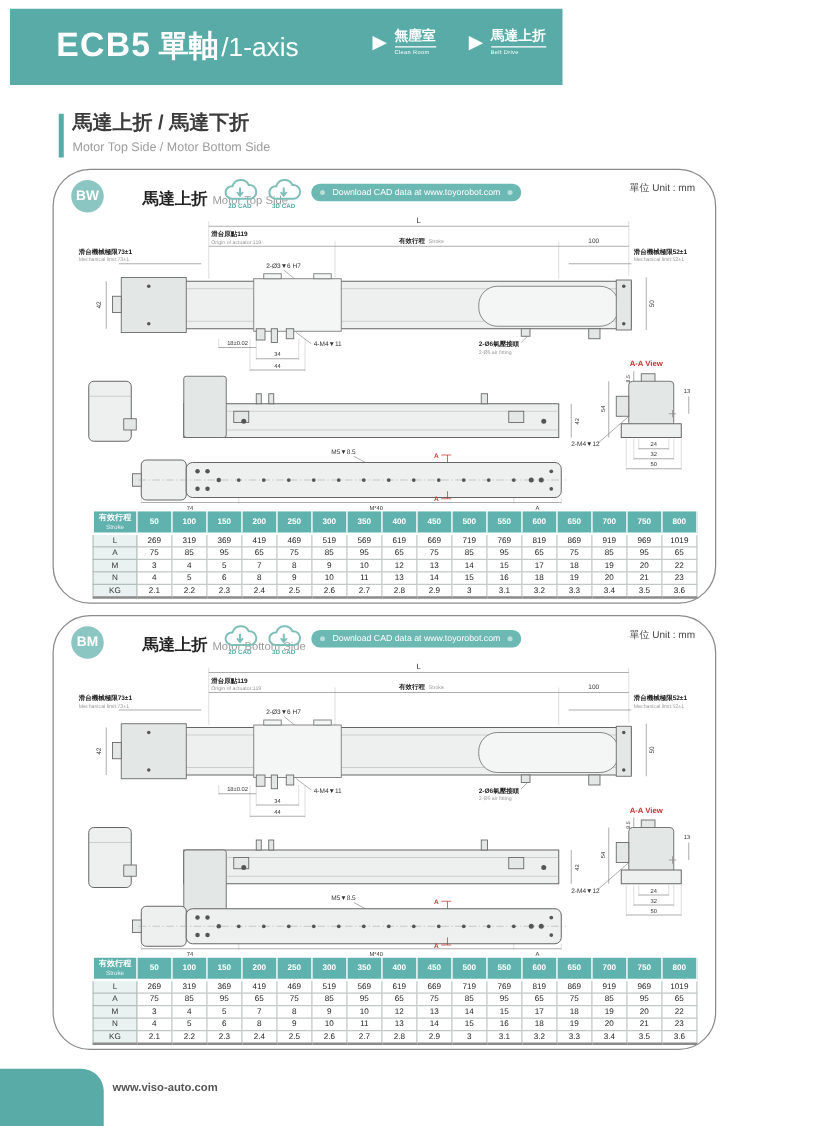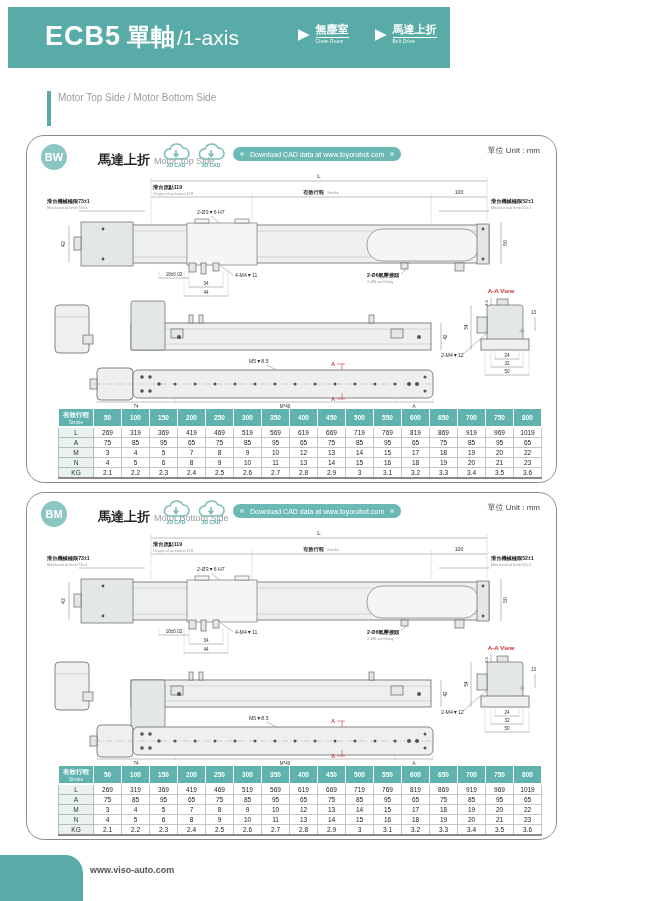--- a/index.html
+++ b/index.html
@@ -17,21 +17,21 @@
   .hdr-badge .tri{font-size:15px;line-height:22px;margin-right:6px;}
   .hdr-badge .bt-zh{font-size:11px;font-weight:bold;line-height:13px;border-bottom:1px solid #fff;padding-bottom:1px;}
   .hdr-badge .bt-en{font-size:4.5px;line-height:7px;letter-spacing:.3px;}
   #badge-0{left:290px;} #badge-1{left:367px;}
   
   .section{position:absolute;left:47px;top:88px;}
   .section-bar{position:absolute;left:0;top:3px;width:4px;height:35px;background:#58aba7;}
   .section-title{margin-left:11px;font-size:16px;font-weight:bold;color:#3c3c3c;}
   .section-sub{margin-left:11px;font-size:10px;color:#9c9c9c;margin-top:4px;}
   
-  .panel{position:absolute;left:26px;width:529px;height:346px;border:1.5px solid#8b8b8b;border-radius:18px;background:#fff;}
+  .panel{position:absolute;left:42px;width:529px;height:346px;border:1.5px solid#8b8b8b;border-radius:30px;background:#fff;}
   #panel-0{top:135px;} #panel-1{top:492px;}
   .badge-circle{position:absolute;left:14px;top:8px;width:26px;height:26px;border-radius:50%;
     background:#8cc6c2;color:#fff;font-size:11px;font-weight:bold;display:flex;align-items:center;justify-content:center;}
   .panel-titles{position:absolute;left:47px;top:14px;white-space:nowrap;margin-left:24px;}
   .pt-zh{font-size:13px;font-weight:bold;color:#222;}
   .pt-en{font-size:9px;color:#9a9a9a;margin-left:4px;}
   .cad-icon{position:absolute;top:6px;width:32px;text-align:center;}
   #p0 .cad-2d,#p1 .cad-2d{left:133px;} #p0 .cad-3d,#p1 .cad-3d{left:168px;}
   .cad-icon svg{width:30px;height:21px;display:block;margin:0 auto;}
   .cad-cap{font-size:5px;font-weight:bold;color:#58aba7;margin-top:-1px;}
@@ -90,20 +90,21 @@
     <span class="tri">▶</span>
     <span>
       <div class="bt-zh">馬達上折</div>
       <div class="bt-en">Belt Drive</div>
     </span>
   </div>
 </div>
 
 <div class="section">
   <div class="section-bar"></div>
+  <div class="section-title">馬達上折 / 馬達下折</div>
   <div class="section-sub">Motor Top Side / Motor Bottom Side</div>
 </div>
 
 <div class="panel" id="panel-0">
   <div id="p0">
     <div class="badge-circle">BW</div>
     <div class="panel-titles">
       <span class="pt-zh">馬達上折</span><span class="pt-en">Motor Top Side</span>
     </div>
     <div class="cad-icon cad-2d">

